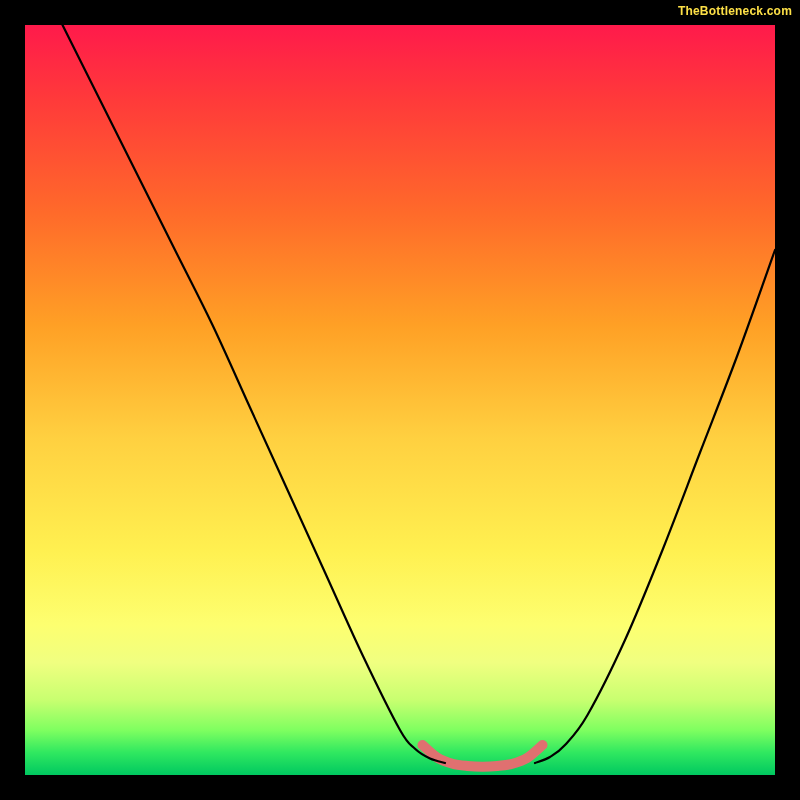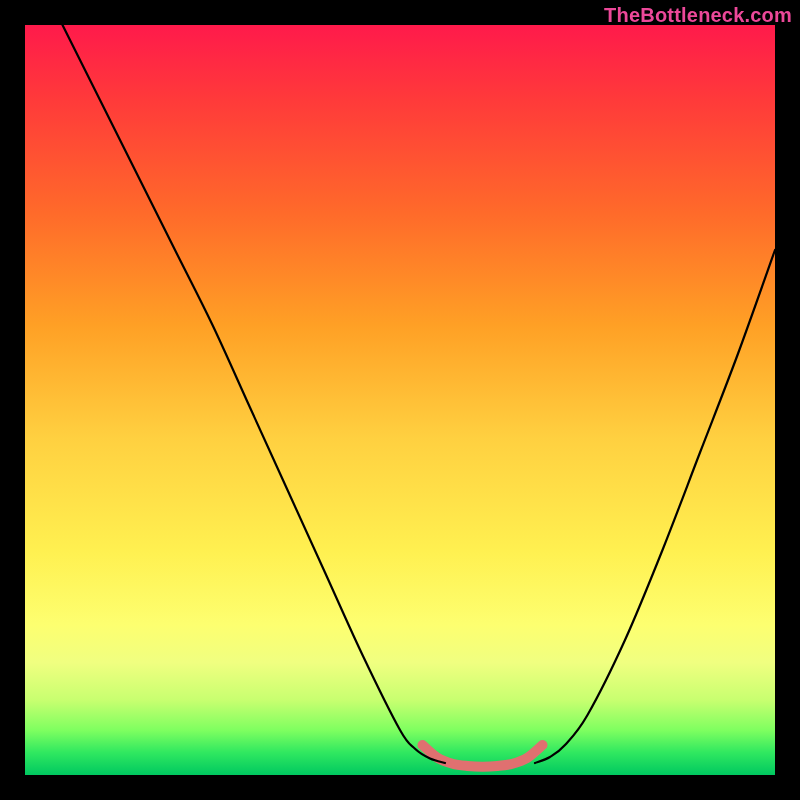--- a/index.html
+++ b/index.html
@@ -35,22 +35,22 @@
       #c8ff70 90%,
       #7fff60 94%,
       #30e860 97%,
       #00c860 100%
     );
   }
   .watermark {
     position: absolute;
     top: 4px;
     right: 8px;
-    color: #ec4899;
-    font-size: 20px;
+    color: #fde047;
+    font-size: 12px;
     font-weight: 600;
     letter-spacing: 0.2px;
     z-index: 5;
     user-select: none;
   }
   svg.curve {
     position: absolute;
     left: 0;
     top: 0;
     width: 750px;

